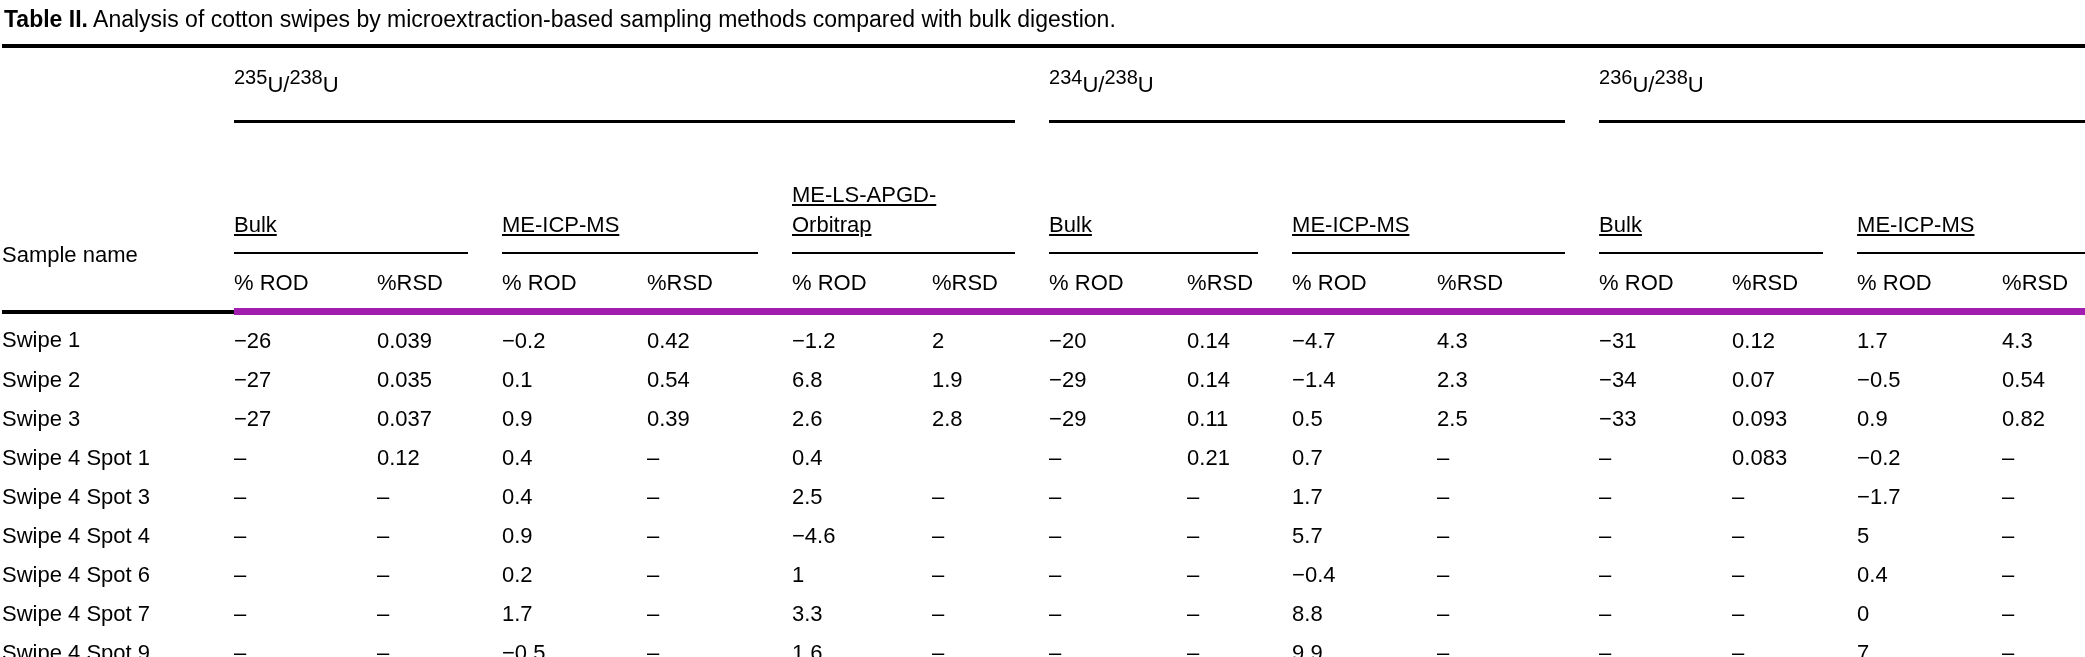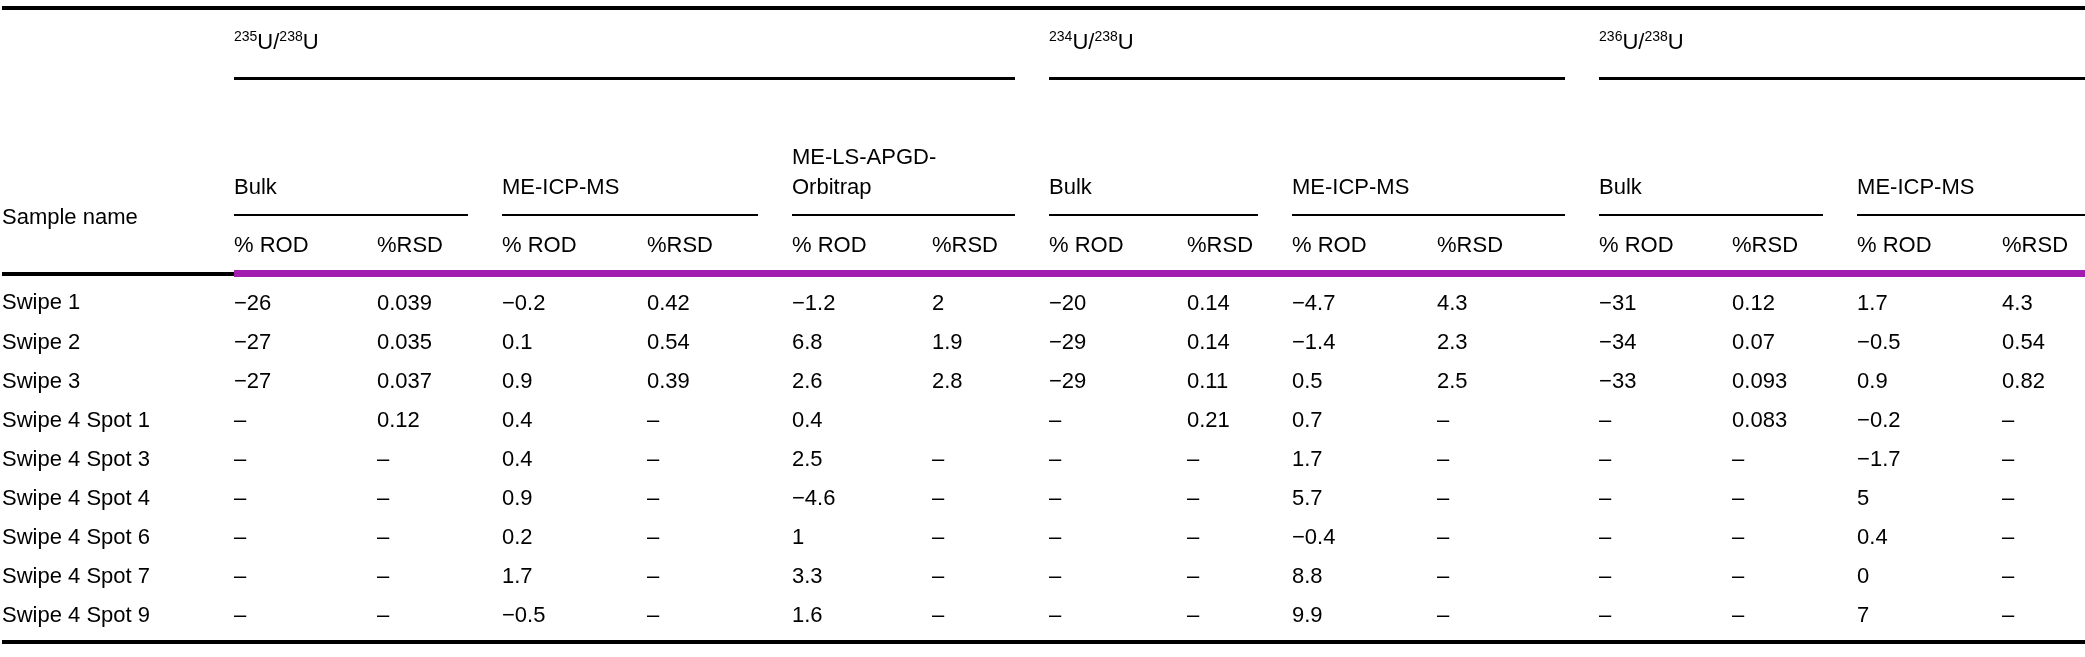--- a/index.html
+++ b/index.html
@@ -44,43 +44,44 @@
     vertical-align: bottom;
     padding-bottom: 42px;
     border-bottom: 4px solid #000;
     font-size: 22px;
     margin-left: 44px;
   }
   
   th.iso-th { vertical-align: top; padding-top: 18px; height: 70px; }
   th.gap-r { padding-right: 34px; }
   .iso-label { font-size: 22px; }
-  .iso-label sup { font-size: 14px; }
+  .iso-label sup { font-size: 20px; }
   .iso-rule { margin-top: 22px; height: 3px; background: #000; }
   
-  th.m-th { vertical-align: bottom; height: 118px; }
+  th.m-th { vertical-align: bottom; height: 118px; text-decoration: underline; }
   .m-label { line-height: 30px; white-space: normal; }
   .m-label.narrow { max-width: 175px; }
   .m-rule { margin-top: 12px; height: 2px; background: #000; }
   
   th.sub-th {
     vertical-align: bottom;
     padding: 16px 0 12px 0;
     border-bottom: 7px solid #a21caf;
   }
   
   tbody td { height: 39px; vertical-align: middle; }
   tbody tr:first-child td { padding-top: 6px; margin-left: 16px; }
   tbody tr:last-child td { border-bottom: 4px solid #000; padding-bottom: 6px; }
 </style>
 </head>
 <body>
 
 <div class="page">
 
+  <div class="title-line"><span class="title-label">Table II.</span> <span class="title-text">Analysis of cotton swipes by microextraction-based sampling methods compared with bulk digestion.</span></div>
 
   <table class="data-table">
     <colgroup>
       <col style="width:232px">
         <col style="width:143px">
         <col style="width:125px">
         <col style="width:145px">
         <col style="width:145px">
         <col style="width:140px">
         <col style="width:117px">

